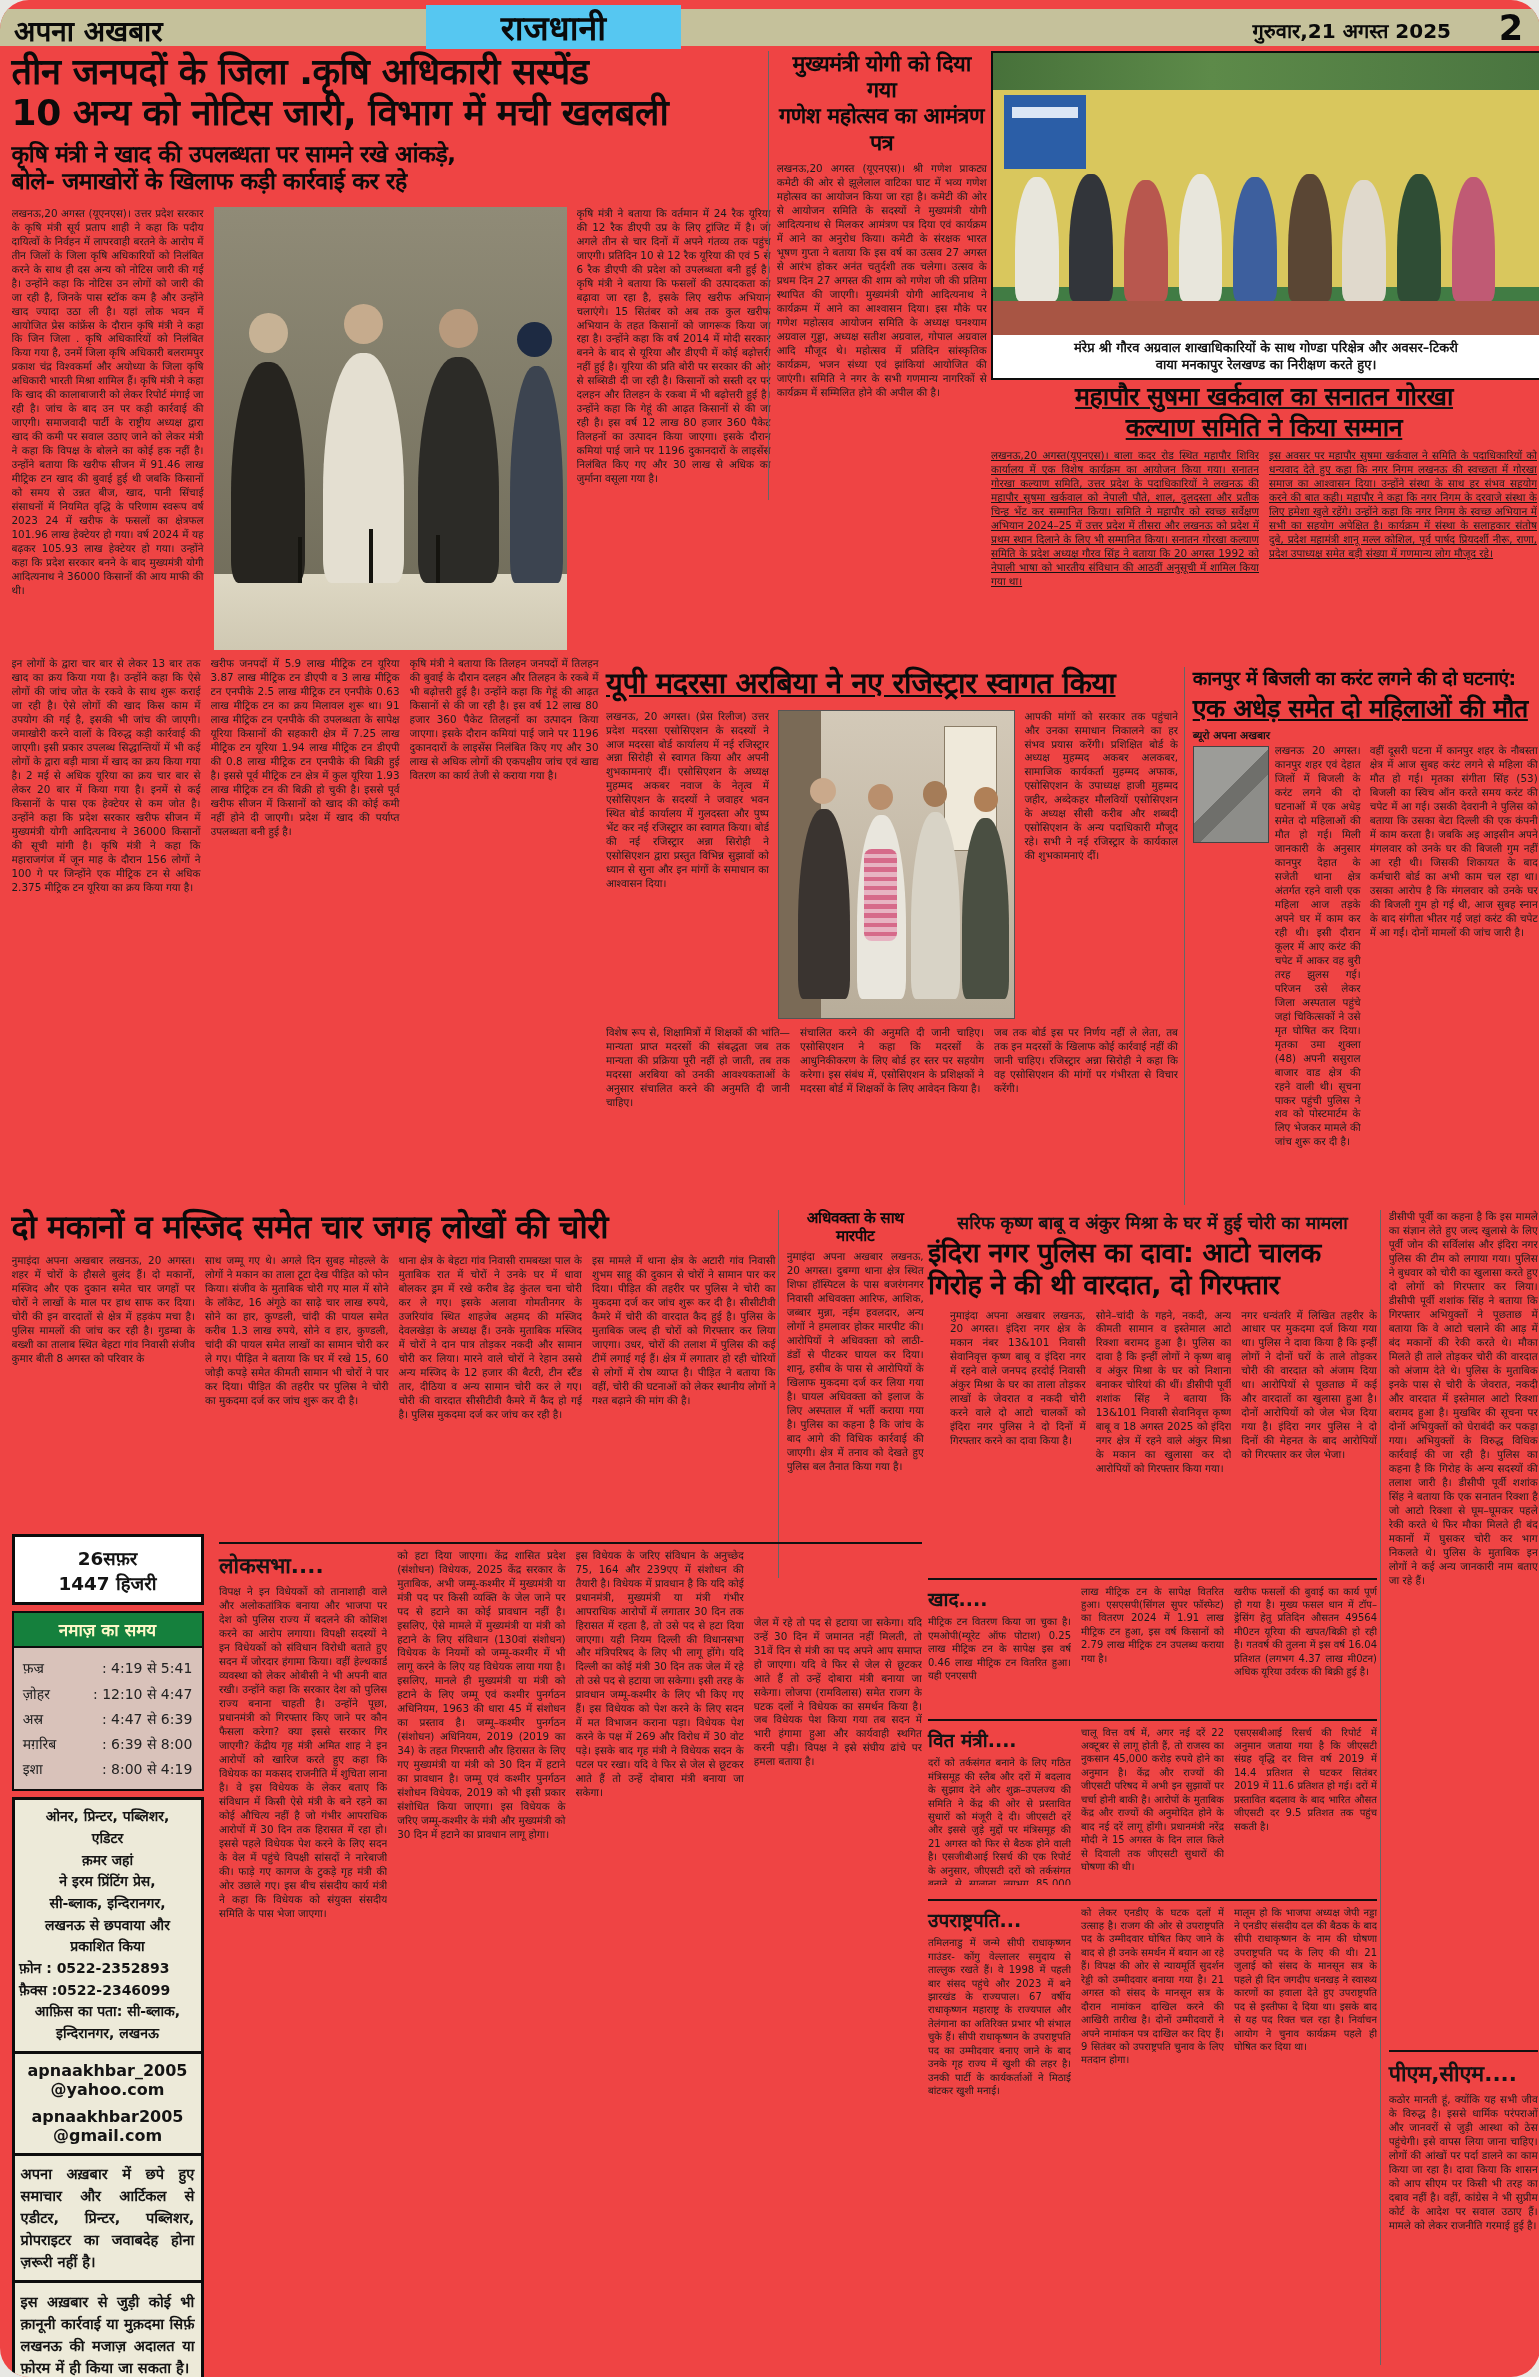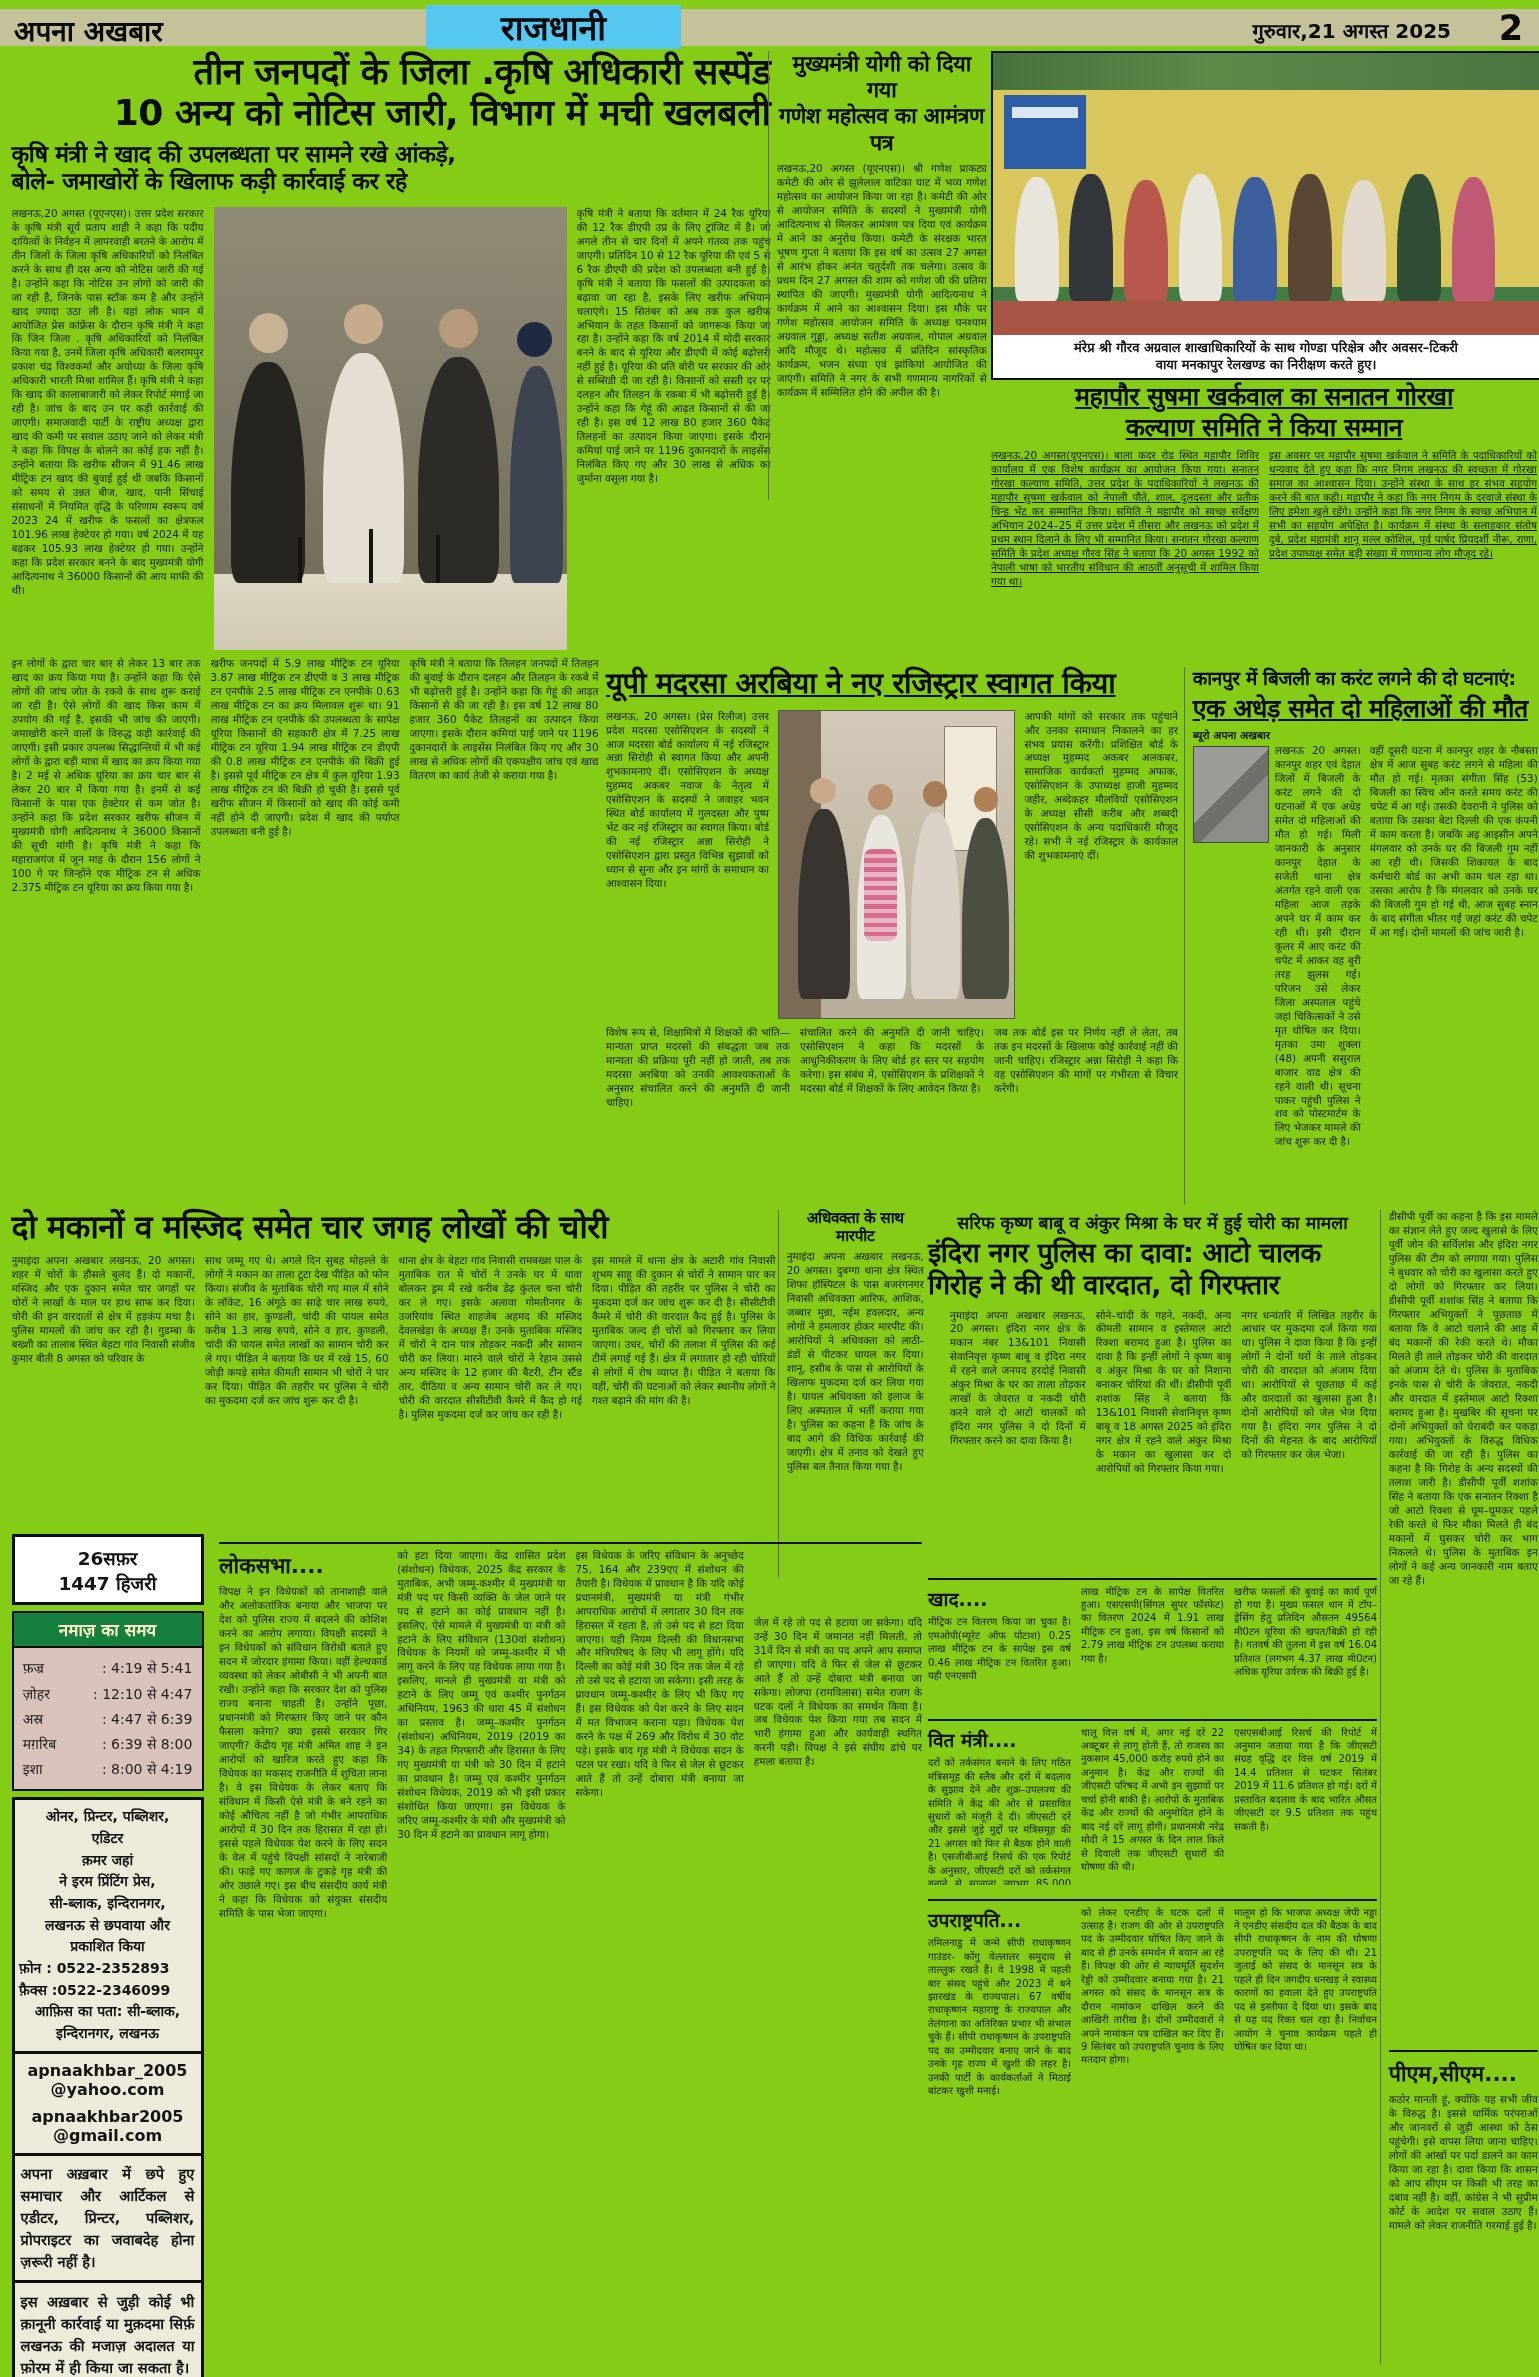--- a/index.html
+++ b/index.html
@@ -1,35 +1,35 @@
 <!DOCTYPE html>
 <html lang="hi" style="font-size:12.3px"><head>
 <meta charset="utf-8">
 <style>
   html,body{margin:0;padding:0;background:#e8e8e4;}
-  .page{position:relative;width:1540px;height:2377px;background:#84cc16;
-        font-family:"DejaVu Sans",sans-serif;color:#141414;overflow:hidden;}
+  .page{position:relative;width:1540px;height:2377px;background:#ef4444;
+        font-family:"DejaVu Sans",sans-serif;color:#141414;overflow:hidden;border-radius:29px;}
   .sec{position:absolute;}
   .hl{font-weight:800;color:#0b0b0b;letter-spacing:-0.4px;}
   .jt{text-align:justify;font-size:10.4px;line-height:1.345;color:#1c1c1c;overflow:hidden;}
   .cols{display:flex;gap:10px;}
   .cols>div{flex:1;min-width:0;}
   .ph{position:relative;overflow:hidden;}
   .fg{position:absolute;border-radius:46% 46% 10% 10% / 60% 60% 10% 10%;}
   .hd{position:absolute;border-radius:50%;}
   .shape{position:absolute;}
   
   .masthead{top:9.2px;left:0;width:1540px;height:37px;background:#c5c19b;}
   .mh-left{position:absolute;left:14px;top:1.5px;font-size:28px;font-weight:800;color:#0a0a0a;}
   .mh-center{position:absolute;left:426px;top:-4.6px;width:255px;height:44px;background:#56c7f1;
              display:flex;align-items:center;justify-content:center;font-size:34px;font-weight:800;color:#0a0a0a;}
   .mh-date{position:absolute;right:89px;top:7.7px;font-size:20px;font-weight:800;color:#0a0a0a;}
   .mh-page{position:absolute;right:17px;top:-1.5px;font-size:35px;font-weight:800;color:#0a0a0a;}
   
-  .h-lead{font-size:36px;line-height:1.14;text-align:right;}
+  .h-lead{font-size:36px;line-height:1.14;}
   .h-sub{font-size:23px;line-height:1.2;margin-top:7.7px;}
   .h-mid{font-size:25px;line-height:1.22;text-align:center;}
   .h-small{font-size:21.5px;line-height:1.22;text-align:center;}
   .kicker{font-size:17.6px;font-weight:800;text-align:center;}
   .sechead{font-size:21.5px;font-weight:800;margin:1.5px 0 6.1px 0;}
   .byline{font-weight:700;font-size:10.7px;margin-bottom:1.5px;}
   .rule-top{border-top:2.3px solid #111;padding-top:4.6px;}
   .vline-l{border-left:0.8px solid #666;padding-left:7.7px;}
   
   .box{border:3.1px solid #0d0d0d;background:#fff;text-align:center;}

